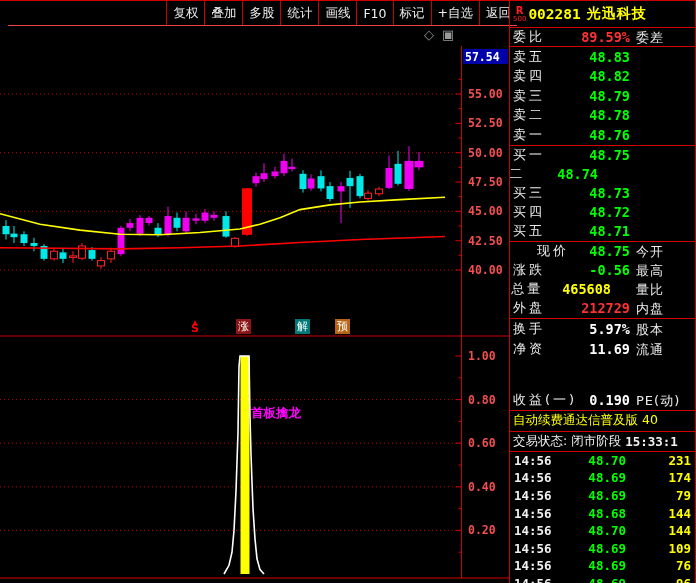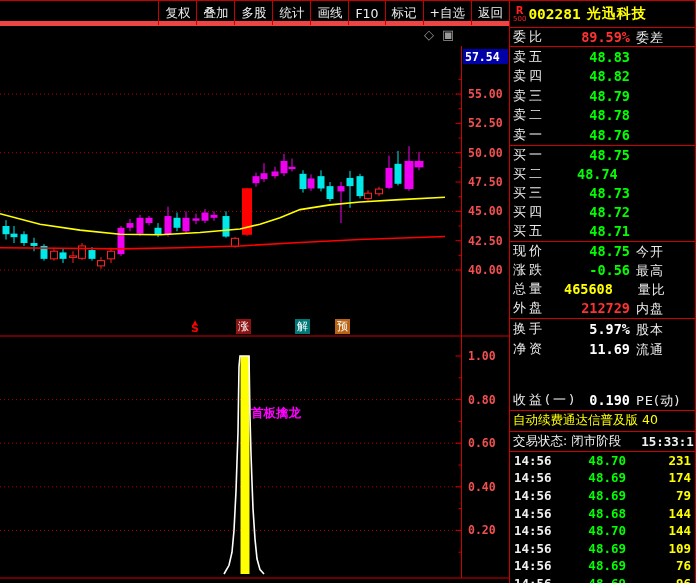--- a/index.html
+++ b/index.html
@@ -3,22 +3,22 @@
 <meta charset="utf-8">
 <style>
   * { margin:0; padding:0; box-sizing:border-box; }
   html,body { background:#000; }
   #app {
     position:relative; width:696px; height:583px; background:#000;
     font-family:"DejaVu Sans", sans-serif; overflow:hidden;
     border-top:1px solid #c80000; border-right:1px solid #c80000;
   }
   
-  #menubar { position:absolute; left:0; top:0; width:509px; height:25px;
-    border-bottom:5px solid #ef4444; }
+  #menubar { position:absolute; left:8px; top:0; width:509px; height:25px;
+    border-bottom:1px solid #ef4444; }
   #menu-buttons { position:absolute; right:0; top:0; height:24px; display:flex; }
   .menu-button { height:24px; padding:0 6px; display:flex; align-items:center; justify-content:center;
     color:#eee; font-size:12.5px; border-left:1px solid #c80000; cursor:default; white-space:nowrap; }
   
   #chart-icons { position:absolute; left:424px; top:26px; display:flex; gap:8px; color:#999; }
   #chart-icons .ic { font-size:13px; line-height:16px; }
   
   #chart-svg { position:absolute; left:0; top:25px; }
   
   .mid-badge { position:absolute; width:15px; height:15px; display:flex; align-items:center;
@@ -31,31 +31,31 @@
   #quote { position:absolute; left:509px; top:0; width:187px; height:583px;
     border-left:1px solid #d00000; display:flex; flex-direction:column; }
   .hline { height:0; border-top:1px solid #d00000; flex:none; }
   #q-header { height:26px; flex:none; display:flex; align-items:center; padding-left:3px; }
   #q-badge { display:flex; flex-direction:column; align-items:center; line-height:1; margin-right:2px; }
   #q-badge .r { color:#ff2020; font-weight:bold; font-size:10px; }
   #q-badge .n500 { color:#ff2020; font-size:7px; }
   .q-code { color:#ffff00; font-weight:bold; font-size:14.5px;
     font-family:"DejaVu Sans Mono", monospace; margin-right:6px; }
   .q-name { color:#ffff00; font-size:14px; font-weight:bold; letter-spacing:1px; white-space:nowrap; }
-  .qrow { display:flex; align-items:center; flex:none; padding-left:3px; overflow:hidden; }
+  .qrow { display:flex; align-items:center; flex:none; padding-left:3px; overflow:hidden;justify-content:flex-end; }
   .qrow .lbl { color:#ececec; font-size:13px; letter-spacing:3px; white-space:nowrap; flex:none; }
   .qrow .lbl2-wrap { width:66px; flex:none; padding-left:6px; }
   .qrow .lbl2 { color:#ececec; font-size:13px; letter-spacing:1px; white-space:nowrap; }
   .qrow .val { flex:1; text-align:right; font-family:"DejaVu Sans Mono", monospace;
     font-weight:bold; font-size:13.5px; white-space:nowrap; }
   .c-green { color:#00ff00; } .c-red { color:#ff3232; } .c-yellow { color:#ffff00; } .c-white { color:#ffffff; }
   #q-ad { height:20px; flex:none; display:flex; align-items:center; padding-left:3px;
     color:#ffff00; font-size:12.5px; white-space:nowrap; overflow:hidden; }
   #q-status { height:19px; flex:none; display:flex; align-items:center; padding-left:3px;
-    color:#f0f0f0; font-size:12.5px; white-space:nowrap; overflow:hidden;gap:16px; }
+    color:#f0f0f0; font-size:12.5px; white-space:nowrap; overflow:hidden; }
   #q-status .t { font-family:"DejaVu Sans Mono", monospace; font-weight:bold; margin-left:4px; }
   .txn-row { height:17.6px; display:flex; align-items:center; flex:none; padding-left:4px; }
   .txn-row .time { width:42px; color:#f0f0f0; font-size:12.5px; font-weight:bold;
     font-family:"DejaVu Sans Mono", monospace; flex:none; }
   .txn-row .price { flex:1; text-align:right; color:#00ff00; font-size:12.5px; font-weight:bold;
     font-family:"DejaVu Sans Mono", monospace; }
   .txn-row .vol { width:70px; text-align:right; padding-right:5px; color:#ffff00; font-size:12.5px;
     font-weight:bold; font-family:"DejaVu Sans Mono", monospace; flex:none; }
 </style>
 </head>
@@ -303,21 +303,21 @@
           <span class="lbl2-wrap"></span>
         </div>
         <div class="qrow" style="height: 19px;">
           <span class="lbl">买五</span>
           <span class="val c-green">48.71</span>
           <span class="lbl2-wrap"></span>
         </div>
       </div>
     <div class="hline"></div>
     <div id="q-info1">
-        <div class="qrow" style="height: 19px;">
+        <div class="qrow" style="height: 19px; margin-left: 24px;">
           <span class="lbl">现价</span>
           <span class="val c-green">48.75</span>
           <span class="lbl2-wrap"><span class="lbl2">今开</span></span>
         </div>
         <div class="qrow" style="height: 19px;">
           <span class="lbl">涨跌</span>
           <span class="val c-green">-0.56</span>
           <span class="lbl2-wrap"><span class="lbl2">最高</span></span>
         </div>
         <div class="qrow" style="height: 19px; gap: 19px;">

